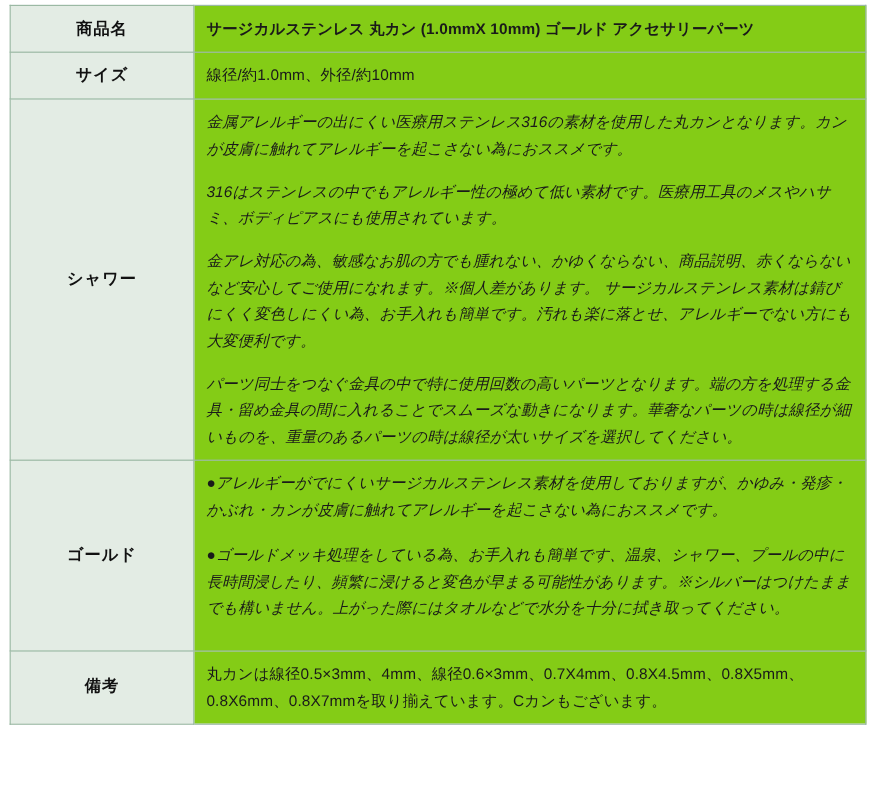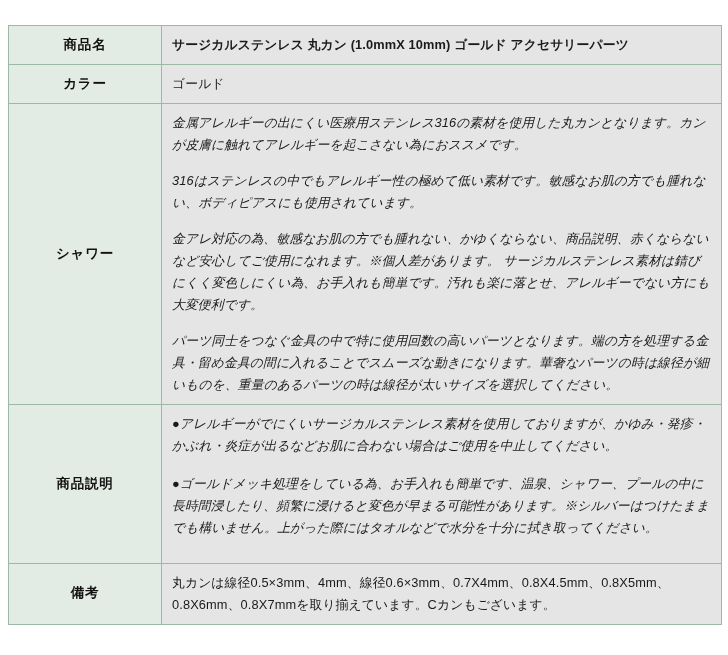--- a/index.html
+++ b/index.html
@@ -9,21 +9,21 @@
   }
   body {
     font-family: "Liberation Sans", sans-serif;
     color: #1a1a1a;
     -webkit-font-smoothing: antialiased;
   }
   .page {
     width: 728px;
     height: 655px;
     box-sizing: border-box;
-    padding: 25px 6px 6px 8px;
+    padding: 4px 6px 6px 8px;
     background: #ffffff;
     overflow: hidden;
   }
   table.spec {
     width: 714px;
     border-collapse: collapse;
     table-layout: fixed;
     border: 1px solid #9bb9a4;
   }
   table.spec th,
@@ -37,21 +37,21 @@
   table.spec th {
     width: 132px;
     background: #e3ece4;
     text-align: center;
     font-weight: bold;
     color: #111111;
     font-size: 13.5px;
     letter-spacing: 0.06em;
   }
   table.spec td {
-    background: #e5e5e5;
+    background: #84cc16;
     text-align: left;
     color: #1a1a1a;
   }
   td.title-cell {
     font-weight: bold;
     font-size: 14px;
     letter-spacing: 0.01em;
     padding-top: 9px;
     padding-bottom: 9px;
   }
@@ -90,38 +90,38 @@
 <div class="page">
   <table class="spec">
     <tbody>
       <tr>
         <th class="bold-red">商品名</th>
         <td class="title-cell">
           <p class="cell-para">サージカルステンレス 丸カン (1.0mmX 10mm) ゴールド アクセサリーパーツ</p>
         </td>
       </tr>
       <tr>
-        <th>カラー</th>
+        <th>サイズ</th>
         <td>
-          <p class="cell-para">ゴールド</p>
+          <p class="cell-para">線径/約1.0mm、外径/約10mm</p>
         </td>
       </tr>
       <tr>
         <th class="tall">シャワー</th>
         <td class="desc-cell">
           <p class="cell-para">金属アレルギーの出にくい医療用ステンレス316の素材を使用した丸カンとなります。カンが皮膚に触れてアレルギーを起こさない為におススメです。</p>
-          <p class="cell-para">316はステンレスの中でもアレルギー性の極めて低い素材です。敏感なお肌の方でも腫れない、ボディピアスにも使用されています。</p>
+          <p class="cell-para">316はステンレスの中でもアレルギー性の極めて低い素材です。医療用工具のメスやハサミ、ボディピアスにも使用されています。</p>
           <p class="cell-para">金アレ対応の為、敏感なお肌の方でも腫れない、かゆくならない、商品説明、赤くならないなど安心してご使用になれます。※個人差があります。 サージカルステンレス素材は錆びにくく変色しにくい為、お手入れも簡単です。汚れも楽に落とせ、アレルギーでない方にも大変便利です。</p>
           <p class="cell-para">パーツ同士をつなぐ金具の中で特に使用回数の高いパーツとなります。端の方を処理する金具・留め金具の間に入れることでスムーズな動きになります。華奢なパーツの時は線径が細いものを、重量のあるパーツの時は線径が太いサイズを選択してください。</p>
         </td>
       </tr>
       <tr>
-        <th class="tall">商品説明</th>
+        <th class="tall">ゴールド</th>
         <td class="note-cell">
-          <p class="cell-para">●アレルギーがでにくいサージカルステンレス素材を使用しておりますが、かゆみ・発疹・かぶれ・炎症が出るなどお肌に合わない場合はご使用を中止してください。</p>
+          <p class="cell-para">●アレルギーがでにくいサージカルステンレス素材を使用しておりますが、かゆみ・発疹・かぶれ・カンが皮膚に触れてアレルギーを起こさない為におススメです。</p>
           <p class="cell-para">●ゴールドメッキ処理をしている為、お手入れも簡単です、温泉、シャワー、プールの中に長時間浸したり、頻繁に浸けると変色が早まる可能性があります。※シルバーはつけたままでも構いません。上がった際にはタオルなどで水分を十分に拭き取ってください。</p>
         </td>
       </tr>
       <tr>
         <th>備考</th>
         <td class="remark-cell">
           <p class="cell-para">丸カンは線径0.5×3mm、4mm、線径0.6×3mm、0.7X4mm、0.8X4.5mm、0.8X5mm、0.8X6mm、0.8X7mmを取り揃えています。Cカンもございます。</p>
         </td>
       </tr>
     </tbody>

